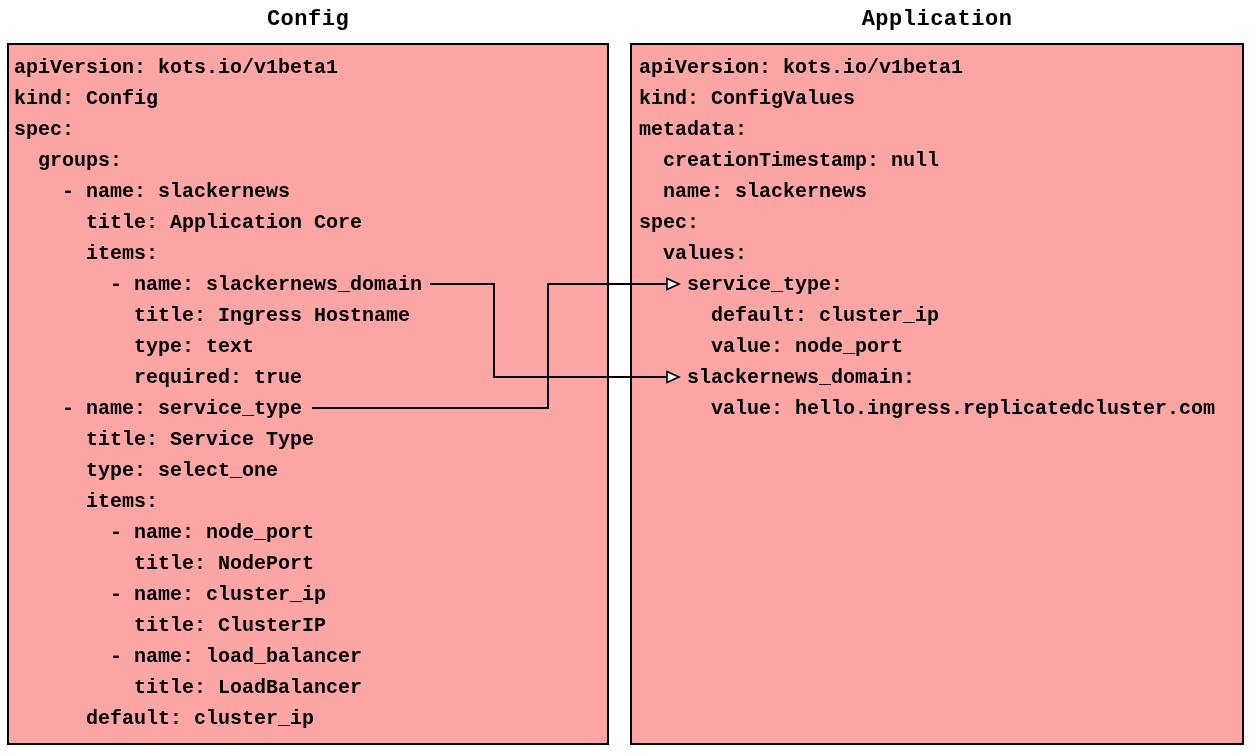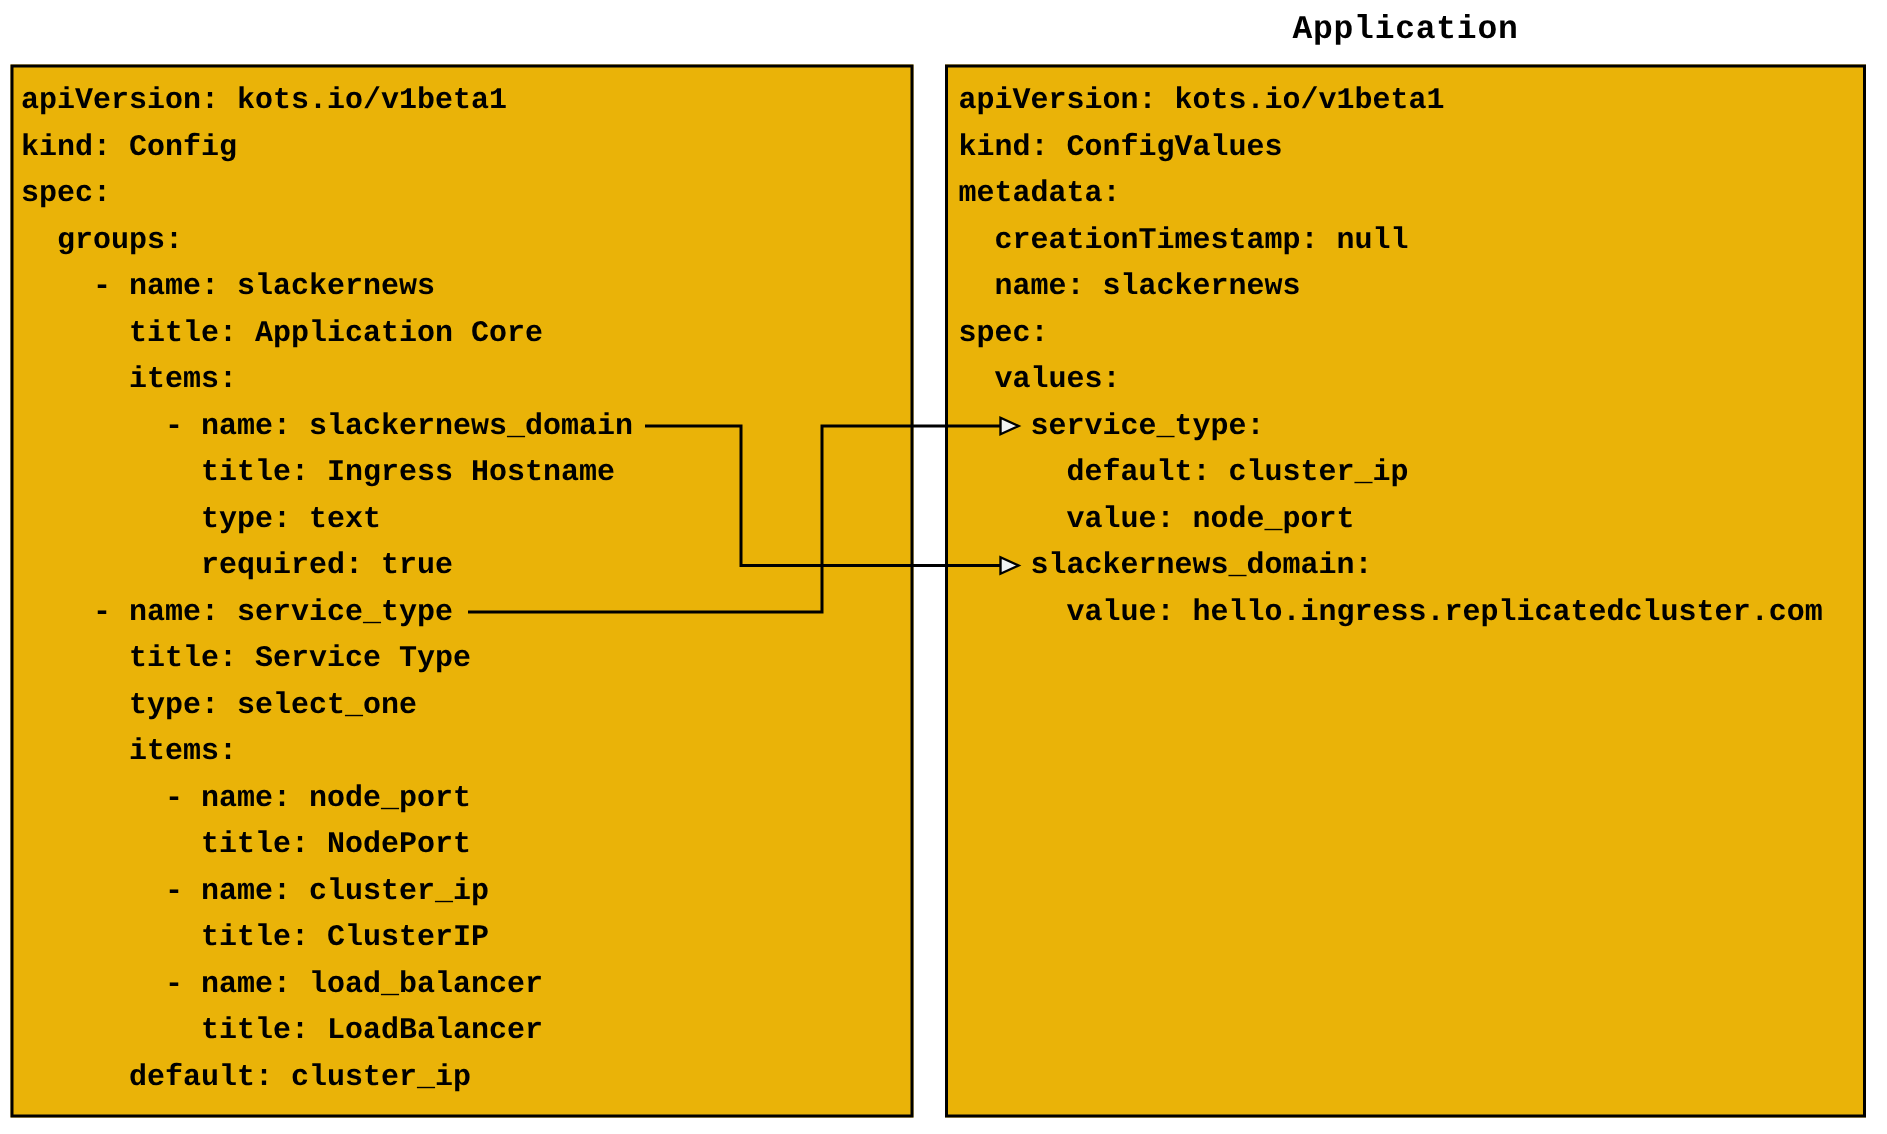--- a/index.html
+++ b/index.html
@@ -24,21 +24,21 @@
     text-align: center;
     letter-spacing: 0.5px;
   }
   .panel-title.left  { left: 7px;   width: 602px; }
   .panel-title.right { left: 630px; width: 614px; }
   .code-box {
     position: absolute;
     top: 43px;
     height: 702px;
     box-sizing: border-box;
-    background: #eab308;
+    background: #fca5a5;
     border: 2px solid #000000;
   }
   .code-box.left  { left: 7px;   width: 602px; }
   .code-box.right { left: 630px; width: 614px; }
   .code-box pre {
     margin: 0;
     padding: 7px 4px 0 5px;
     font: bold 20px/31px "Liberation Mono", "DejaVu Sans Mono", monospace;
     color: #000000;
     white-space: pre;
@@ -62,20 +62,21 @@
     stroke: #000000;
     stroke-width: 1.6;
     stroke-linejoin: miter;
   }
 </style>
 </head>
 <body>
 
 <div class="canvas">
 
+  <div class="panel-title left">Config</div>
 
   <div class="panel-title right">Application</div>
 
   <div class="code-box left">
     <pre>apiVersion: kots.io/v1beta1
 kind: Config
 spec:
   groups:
     - name: slackernews
       title: Application Core

